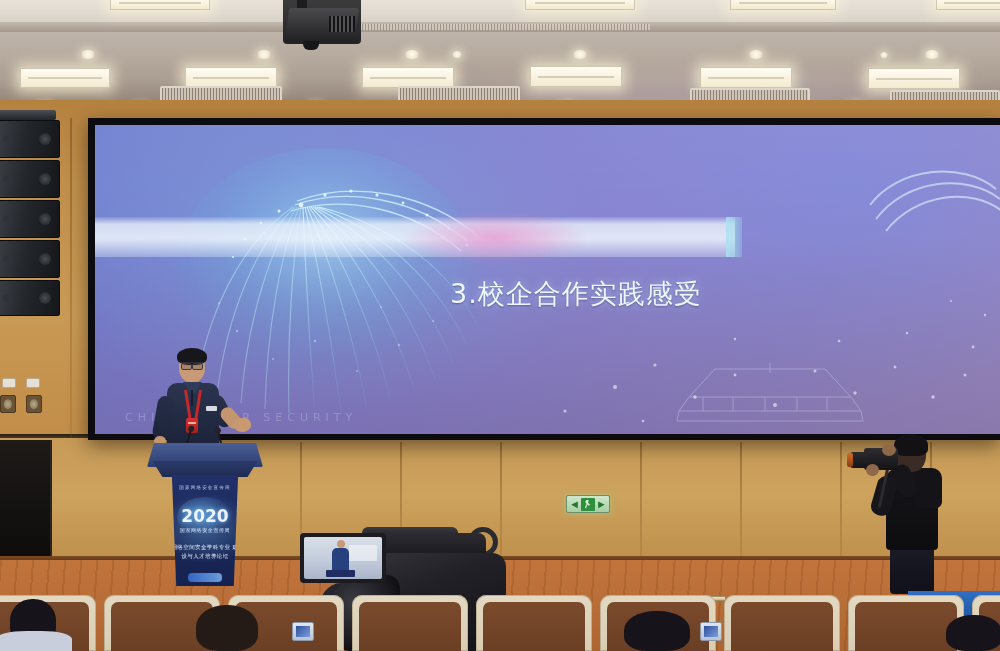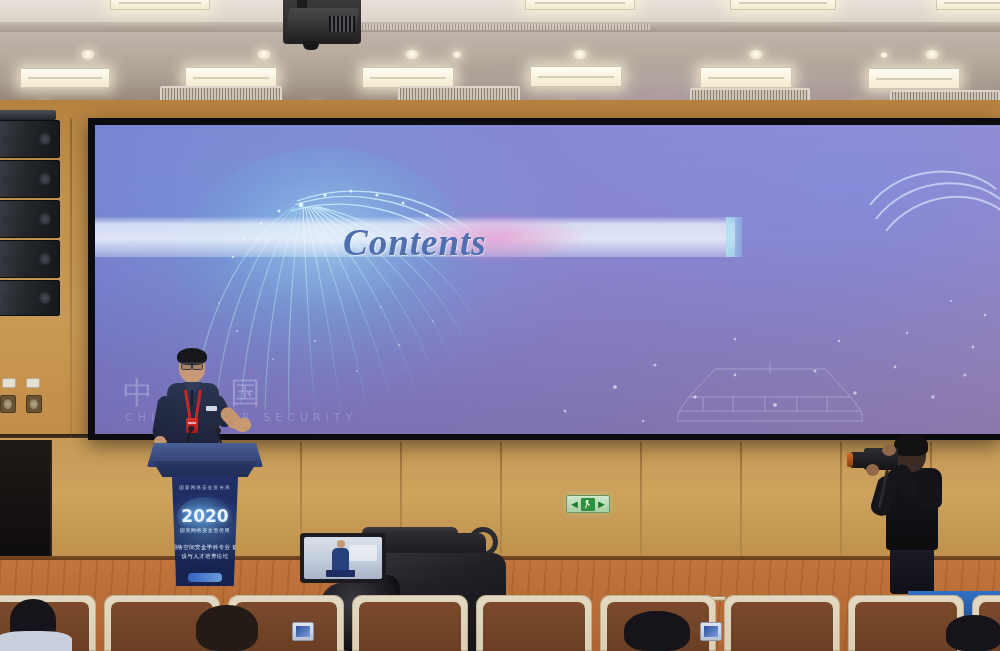--- a/index.html
+++ b/index.html
@@ -754,21 +754,20 @@
           <g fill="none" stroke="#dff6ff" stroke-width="2" opacity=".75">
             <path d="M20 52 C 48 14, 112 8, 146 36"></path>
             <path d="M26 66 C 56 26, 116 20, 150 46"></path>
             <path d="M36 78 C 66 40, 122 34, 152 58"></path>
           </g>
         </svg>
       </div>
 
       <div class="screen-vig"></div>
 
-      <div class="watermark">中 国</div>
       <div class="watermark-sub">CHINA CYBER SECURITY</div>
 
       <div class="pavilion">
         <svg viewBox="0 0 230 70" xmlns="http://www.w3.org/2000/svg">
           <g fill="none" stroke="#e6f2ff" stroke-width="1" opacity=".8">
             <path d="M60 6 L 34 34 L 196 34 L 170 6 Z"></path>
             <path d="M115 0 L 115 10"></path>
             <path d="M34 34 L 24 48 L 206 48 L 196 34"></path>
             <path d="M24 48 L 22 58 L 208 58 L 206 48"></path>
             <path d="M48 34 L 48 48 M 78 34 L 78 48 M 110 34 L 110 48 M 142 34 L 142 48 M 172 34 L 172 48"></path>
@@ -798,23 +797,23 @@
             <circle cx="890" cy="190" r="1.2"></circle>
               <circle cx="856" cy="176" r="1"></circle>
           </g>
         </svg>
       </div>
 
       <div class="title-band">
         <div class="cap"></div>
       </div>
       <div class="title-glow"></div>
-      <div class="contents-title">Contents</div>
 
       <div class="toc">
+        <div class="toc-item">3.校企合作实践感受</div>
       </div>
     </div>
   </div>
 
   <div class="exit-sign">
     <span class="exit-arrow">◄</span>
     <span class="exit-man"></span>
     <span class="exit-arrow">►</span>
   </div>
 

